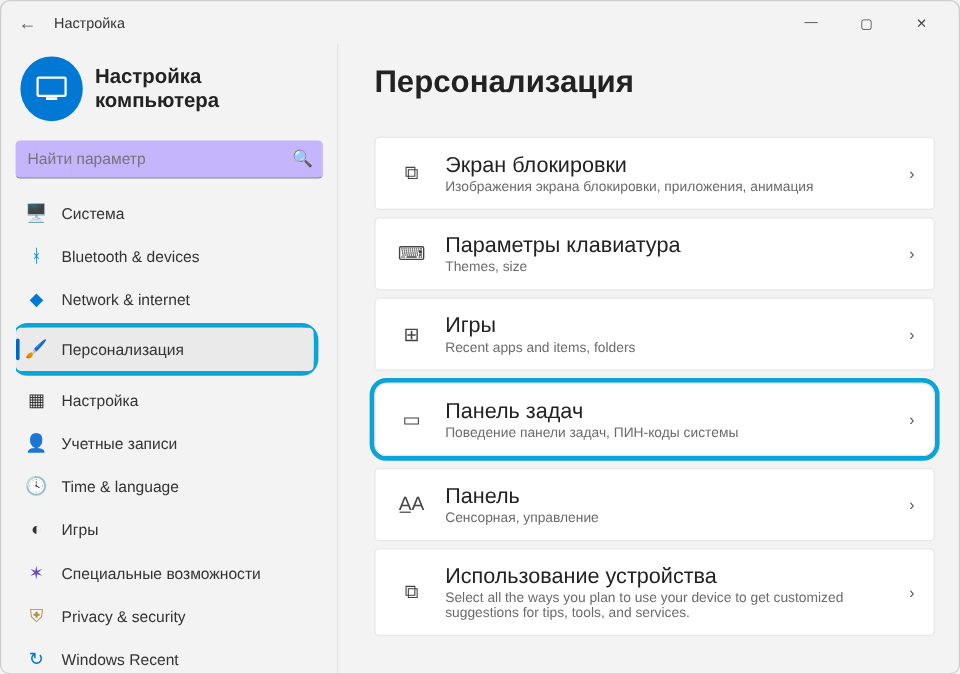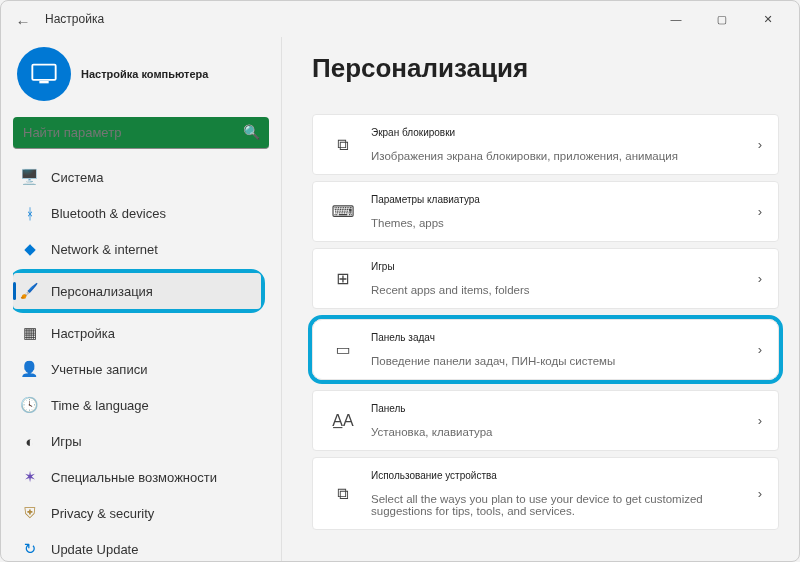--- a/index.html
+++ b/index.html
@@ -10,42 +10,42 @@
   .titlebar .title { font-size: 12px; color: #333; margin-left: 8px; }
   .titlebar .spacer { flex: 1; }
   .titlebar .winbtn { width: 46px; text-align: center; color: #444; cursor: pointer; font-size: 11px; }
   
   .main { display: flex; height: calc(100% - 36px); }
   
   .sidebar { width: 280px; padding: 10px 12px 4px 12px; display: flex; flex-direction: column; }
   .profile { display: flex; align-items: center; gap: 10px; margin-bottom: 16px; padding-left: 4px; }
   .avatar { width: 54px; height: 54px; border-radius: 50%; background: #0078d4; display: flex; align-items: center; justify-content: center; }
   .avatar svg { width: 28px; height: 24px; }
-  .profile-text .name { font-size: 11px; font-weight: 600; color: #222; }
+  .profile-text .name { font-size: 17px; font-weight: 600; color: #222; }
   
   .search { position: relative; margin-bottom: 10px; }
-  .search input { width: 100%; height: 32px; border: none; border-bottom: 1.5px solid #888; background: #15803d; border-radius: 4px; padding: 0 32px 0 10px; font-size: 13px; outline: none; }
+  .search input { width: 100%; height: 32px; border: none; border-bottom: 1.5px solid #888; background: #c4b5fd; border-radius: 4px; padding: 0 32px 0 10px; font-size: 13px; outline: none; }
   .search .icon { position: absolute; right: 8px; top: 7px; color: #555; font-size: 14px; }
   
   .nav { flex: 1; overflow-y: auto; padding-right: 8px; }
   .nav-item { display: flex; align-items: center; gap: 12px; height: 36px; padding: 0 8px; border-radius: 4px; cursor: pointer; font-size: 13px; color: #333; }
   .nav-item .nicon { width: 18px; display: flex; justify-content: center; font-size: 15px; }
   .nav-item.selected { background: #eaeaea; position: relative; }
   .nav-item.selected::before { content: ""; position: absolute; left: 0; top: 9px; bottom: 9px; width: 3px; background: #0067c0; border-radius: 3px; }
   
   .nav-wrap.highlight { border: 4px solid #0aa5d6; border-radius: 14px; margin: 2px -4px; }
   
   .content { flex: 1; padding: 16px 20px 12px 30px; overflow-y: auto; border-left: 1px solid #e0e0e0; }
   .page-title { font-size: 26px; font-weight: 600; color: #222; margin-bottom: 30px; }
   
   .card { background: #fff; border: 1px solid #e6e6e6; border-radius: 4px; display: flex; align-items: center; padding: 12px 16px; margin-bottom: 6px; cursor: pointer; min-height: 60px; }
   .card .cicon { width: 28px; display: flex; justify-content: center; color: #444; }
   .card .ctext { flex: 1; margin-left: 14px; }
-  .card .ctitle { font-size: 10px; color: #222; }
-  .card .cdesc { font-size: 11.5px; color: #6b6b6b; margin-top: 12px; }
+  .card .ctitle { font-size: 18px; color: #222; }
+  .card .cdesc { font-size: 11.5px; color: #6b6b6b; margin-top: 2px; }
   .card .chev { color: #555; font-size: 13px; }
   
   .card-wrap.highlight { border: 4px solid #0aa5d6; border-radius: 14px; margin: 2px -4px 6px -4px; }
   .card-wrap.highlight .card { margin-bottom: 0; border-radius: 10px; }
   
   
   .c-blue { color: #0078d4; }
   .c-orange { color: #e38b2c; }
   .c-teal { color: #3aa0a0; }
   .c-purple { color: #6b4fb6; }
@@ -139,21 +139,21 @@
         </div>
         <div class="nav-wrap">
           <div class="nav-item">
             <span class="nicon c-gold">⛨</span>
             <span>Privacy &amp; security</span>
           </div>
         </div>
         <div class="nav-wrap">
           <div class="nav-item">
             <span class="nicon c-blue">↻</span>
-            <span>Update Update</span>
+            <span>Windows Recent</span>
           </div>
         </div>
       </nav>
   </aside>
 
   <section class="content">
     <h1 class="page-title">Персонализация</h1>
     <div id="cards">
         <div class="card-wrap">
           <div class="card">
@@ -163,21 +163,21 @@
               <div class="cdesc">Изображения экрана блокировки, приложения, анимация</div>
             </div>
             <div class="chev">›</div>
           </div>
         </div>
         <div class="card-wrap">
           <div class="card">
             <div class="cicon">⌨</div>
             <div class="ctext">
               <div class="ctitle">Параметры клавиатура</div>
-              <div class="cdesc">Themes, apps</div>
+              <div class="cdesc">Themes, size</div>
             </div>
             <div class="chev">›</div>
           </div>
         </div>
         <div class="card-wrap">
           <div class="card">
             <div class="cicon">⊞</div>
             <div class="ctext">
               <div class="ctitle">Игры</div>
               <div class="cdesc">Recent apps and items, folders</div>
@@ -193,21 +193,21 @@
               <div class="cdesc">Поведение панели задач, ПИН-коды системы</div>
             </div>
             <div class="chev">›</div>
           </div>
         </div>
         <div class="card-wrap">
           <div class="card">
             <div class="cicon">A̲A</div>
             <div class="ctext">
               <div class="ctitle">Панель</div>
-              <div class="cdesc">Установка, клавиатура</div>
+              <div class="cdesc">Сенсорная, управление</div>
             </div>
             <div class="chev">›</div>
           </div>
         </div>
         <div class="card-wrap">
           <div class="card">
             <div class="cicon">⧉</div>
             <div class="ctext">
               <div class="ctitle">Использование устройства</div>
               <div class="cdesc">Select all the ways you plan to use your device to get customized suggestions for tips, tools, and services.</div>

